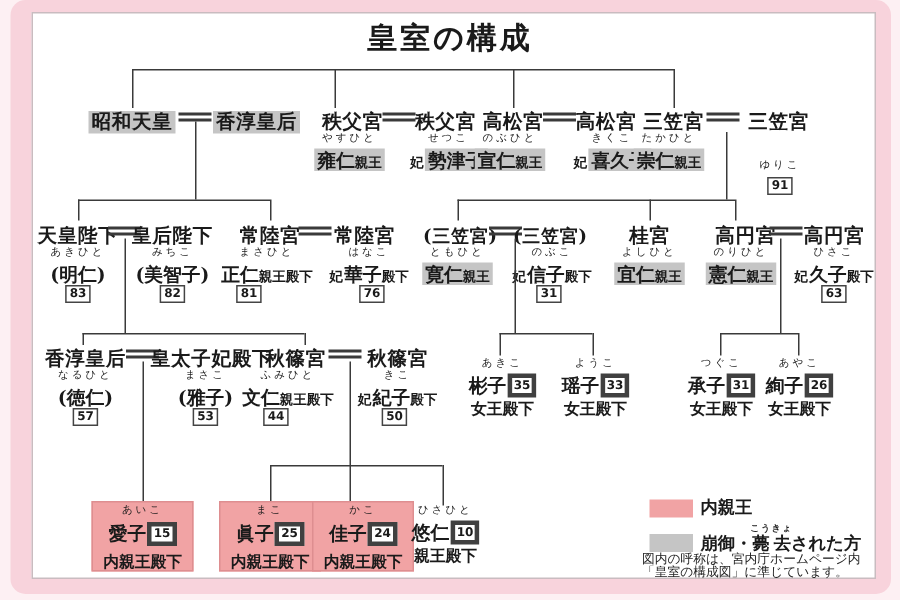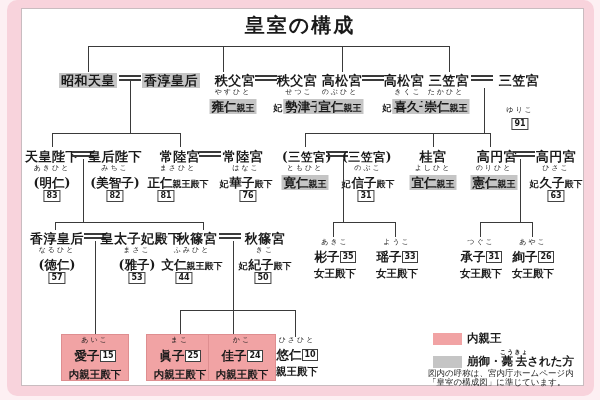--- a/index.html
+++ b/index.html
@@ -23,21 +23,21 @@
   .gray { background:#c5c5c5; padding:0 2px; }
   .furi { display:block; font-size:7px; letter-spacing:2px; line-height:1;
           margin-bottom:1px; font-weight:normal; }
   .nm  { font-size:12.5px; font-weight:bold;margin-top:48px; }
   .sfx { font-size:9px; font-weight:bold; }
   .pfx { font-size:9px; font-weight:bold; margin-right:1px; }
   .age { position:absolute; transform:translateX(-50%);
          font-size:8px; font-weight:bold; border:1px solid #444; background:#fff;
          padding:0 2px; line-height:1.25;
          font-family:"DejaVu Sans","Liberation Sans",sans-serif; }
-  .agei{ display:inline-block; font-size:8px; font-weight:bold; border:1px solid #404040;
+  .agei{ display:inline-block; font-size:8px; font-weight:bold; border:3px solid #404040;
          background:#fff; padding:0 1px; line-height:1.2; vertical-align:2px; margin-left:1px;
          font-family:"DejaVu Sans","Liberation Sans",sans-serif; }
   .qt  { display:block; font-size:10.5px; font-weight:bold; margin-top:3px; }
   .ln  { position:absolute; background:#3a3a3a; }
   .eq  { position:absolute; width:22px; height:6px; transform:translateX(-50%);
          border-top:2px solid #3a3a3a; border-bottom:2px solid #3a3a3a; }
   .pinkbox { position:absolute; transform:translateX(-50%); width:68px; height:47px;
              background:#f1a3a4; border:1px solid #de8e90; text-align:center;
              padding-top:2px; white-space:nowrap; }
   .swatch { position:absolute; width:29px; height:12px; }

